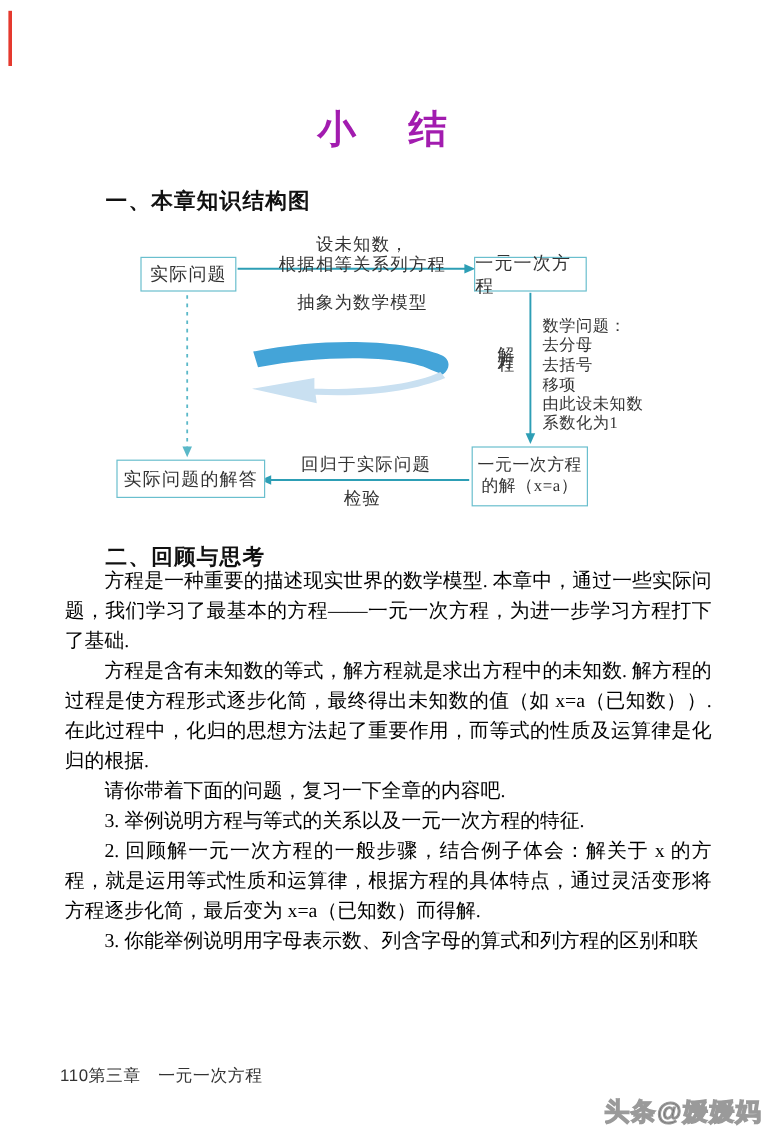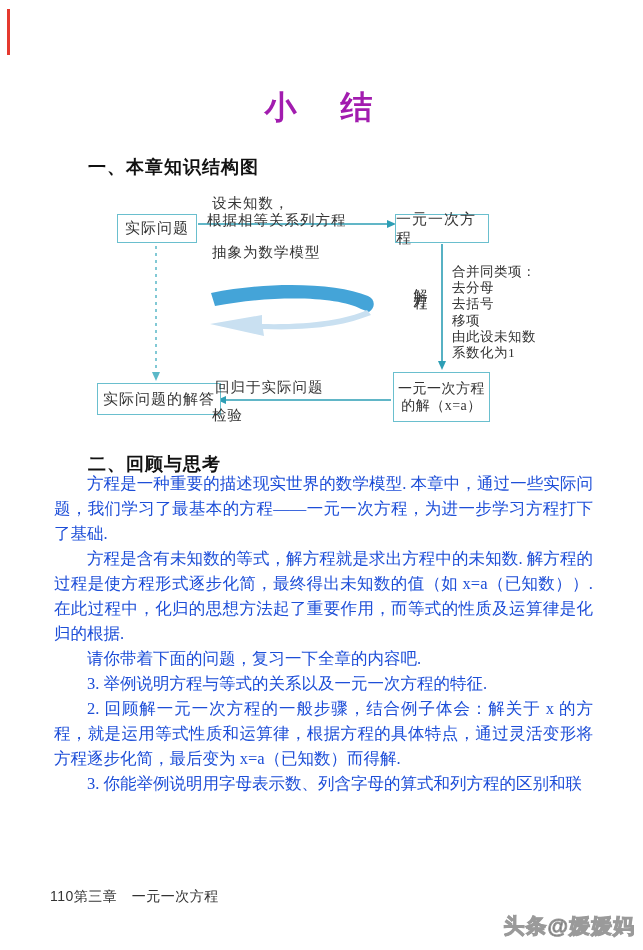--- a/index.html
+++ b/index.html
@@ -25,35 +25,35 @@
   .dbox{
     position:absolute;box-sizing:border-box;border:1.5px solid #6abfce;background:#fff;
     display:flex;align-items:center;justify-content:center;flex-direction:column;
     font-size:15px;color:#333;letter-spacing:1px;
   }
   .b-practical{left:117px;top:21px;width:80px;height:29px;}
   .b-eq{left:395px;top:21px;width:94px;height:29px;}
   .b-ans{left:97px;top:190px;width:124px;height:32px;}
   .b-sol{left:393px;top:179px;width:97px;height:50px;font-size:14px;line-height:17px;letter-spacing:0.5px;}
   .b-sol .ln{white-space:nowrap;}
-  .dlabel{position:absolute;font-size:14.5px;color:#333;letter-spacing:1px;text-align:left;white-space:nowrap;}
+  .dlabel{position:absolute;font-size:14.5px;color:#333;letter-spacing:1px;text-align:center;white-space:nowrap;}
   .l-set1{left:212px;top:1px;width:180px;}
   .l-set2{left:207px;top:18px;width:190px;}
   .l-abstract{left:212px;top:50px;width:180px;}
   .l-return{left:215px;top:185px;width:180px;}
   .l-check{left:212px;top:213px;width:180px;}
   .solve-vert{
     position:absolute;left:411px;top:84px;font-size:14px;color:#333;
     writing-mode:vertical-rl;text-orientation:upright;letter-spacing:5px;
   }
   .steps{position:absolute;left:452px;top:71px;font-size:13.5px;line-height:16.2px;color:#333;letter-spacing:0.5px;}
   
   .body-text{
     position:absolute;left:54px;top:471px;width:539px;
-    font-size:16.5px;line-height:25px;text-align:justify;color:#1d4ed8;
+    font-size:16.5px;line-height:25px;text-align:justify;color:#000000;
   }
   .body-text p{margin:0;text-indent:2em;}
   .footer{
     position:absolute;left:50px;top:888px;font-size:14px;color:#333;
     font-family:"Liberation Sans","DejaVu Sans",sans-serif;letter-spacing:0.5px;
   }
   .footer .chap{}
   .watermark{
     position:absolute;right:8px;top:912px;font-size:21px;font-weight:700;color:#737373;
     -webkit-text-stroke:1px #9a9a9a;letter-spacing:1px;
@@ -93,21 +93,21 @@
     <div class="dlabel l-set1">设未知数，</div>
     <div class="dlabel l-set2">根据相等关系列方程</div>
     <div class="dlabel l-abstract">抽象为数学模型</div>
 
     <div class="dbox b-practical">实际问题</div>
     <div class="dbox b-eq">一元一次方程</div>
 
     <div class="solve-vert">解方程</div>
 
     <div class="steps">
-      <div>合并同类项：</div>
+      <div>数学问题：</div>
       <div>去分母</div>
       <div>去括号</div>
       <div>移项</div>
       <div>由此设未知数</div>
       <div>系数化为1</div>
     </div>
 
     <div class="dbox b-sol">
       <div class="ln">一元一次方程</div>
       <div class="ln">的解（x=a）</div>

